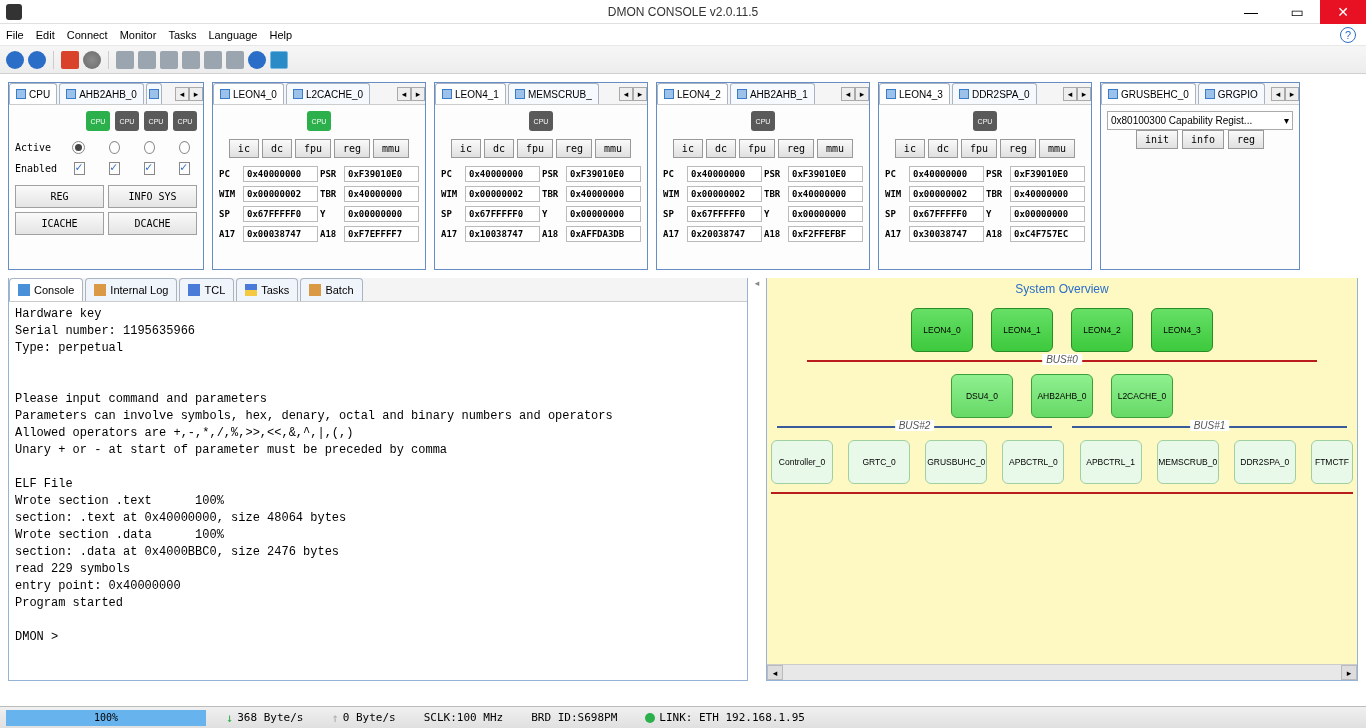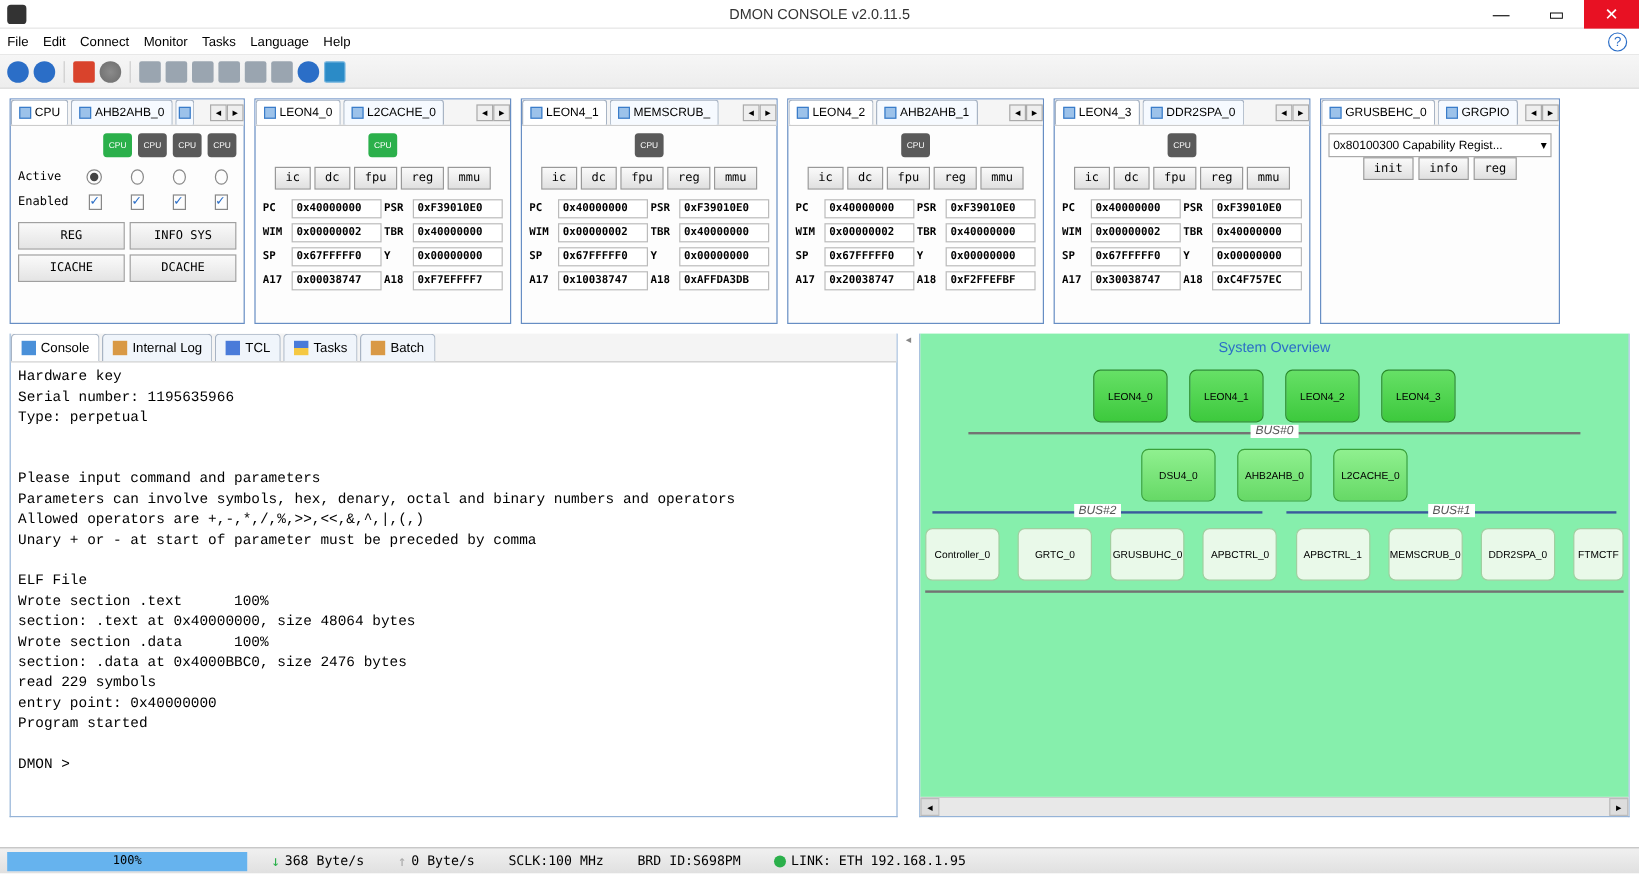--- a/index.html
+++ b/index.html
@@ -55,31 +55,31 @@
 .cap-select { border: 1px solid #aaa; background: #fff; padding: 3px; font-size: 10px; display: flex; justify-content: space-between; align-items: center; }
 .cap-btns { display: flex; gap: 4px; justify-content: center; }
 .bottom-row { display: flex; height: 403px; background: #fff; }
 .bottom-left { flex: 1; border: 1px solid #95b3d7; margin: 0 4px 0 8px; display: flex; flex-direction: column; border-top: 0; }
 .bottom-tabs { height: 24px; display: flex; align-items: stretch; background: #f4f4f4; border-bottom: 1px solid #cbcbcb; }
 .btab { border: 1px solid #a8b4c4; border-bottom: 0; border-radius: 4px 4px 0 0; padding: 3px 8px; font-size: 11px; display: flex; align-items: center; gap: 4px; background: #f0f5fb; margin-right: 2px; }
 .btab.sel { background: #fff; }
 .btab-icon { width: 12px; height: 12px; }
 .console-body { flex: 1; padding: 4px 6px; font-family: "Courier New", monospace; font-size: 12px; line-height: 17px; white-space: pre-wrap; overflow: hidden; }
 .bottom-right { width: 592px; border: 1px solid #95b3d7; margin: 0 8px 0 4px; display: flex; flex-direction: column; border-top: 0; }
-.overview-body { flex: 1; background: #86efac; position: relative; overflow: hidden; padding-top: 4px; }
+.overview-body { flex: 1; background: #fef9c3; position: relative; overflow: hidden; padding-top: 4px; }
 .ov-title { text-align: center; color: #2b6ec7; font-size: 12px; }
 .ov-row { display: flex; gap: 18px; justify-content: center; margin-top: 12px; }
 .ov-row.wide { justify-content: space-between; padding: 0 4px; gap: 6px; }
 .ov-block { width: 62px; height: 44px; border: 1px solid #888; border-radius: 6px; display: flex; align-items: center; justify-content: center; font-size: 8.5px; text-align: center; padding: 2px; }
 .ov-green { background: linear-gradient(#66e066,#3dc93d); border-color: #2a8a2a; }
 .ov-green2 { background: linear-gradient(#8ff08f,#66d966); border-color: #3aa03a; }
 .ov-pale { background: #e9f9e9; border-color: #a0cfa0; }
 .ov-cyan { background: #a8e8e8; border-color: #5ab8b8; }
 .ov-red { background: #f5c9c9; border-color: #d99595; }
-.bus-line { border-top: 2px solid #737373; height: 0; position: relative; margin: 8px 40px 4px; }
+.bus-line { border-top: 2px solid #b91c1c; height: 0; position: relative; margin: 8px 40px 4px; }
 .bus-label { position: absolute; top: -8px; font-size: 10px; font-style: italic; color: #555; background: #fff; padding: 0 4px; }
 .bus-split { display: flex; margin: 8px 0 4px; }
 .bus-half { flex: 1; border-top: 2px solid #3a5a9c; position: relative; margin: 0 10px; }
 .scroll-h { height: 16px; background: #f0f0f0; border-top: 1px solid #ccc; display: flex; }
 .scroll-h .track { flex: 1; background: #e8e8e8; }
 .scroll-h .arr2 { width: 16px; background: #ddd; border: 1px solid #bbb; font-size: 9px; display: flex; align-items: center; justify-content: center; }
 .statusbar { position: absolute; bottom: 0; left: 0; right: 0; height: 22px; background: linear-gradient(#f0f0f0,#e0e0e0); border-top: 1px solid #bbb; display: flex; align-items: center; font-family: monospace; font-size: 11px; }
 .sb-progress { width: 200px; height: 16px; background: #d0e4f7; margin: 0 6px; position: relative; display: flex; align-items: center; justify-content: center; font-size: 10px; }
 .sb-progress::before { content:''; position:absolute; left:0; top:0; bottom:0; width:100%; background:#66b3ee; z-index:0; }
 .sb-progress span { position: relative; z-index: 1; }

